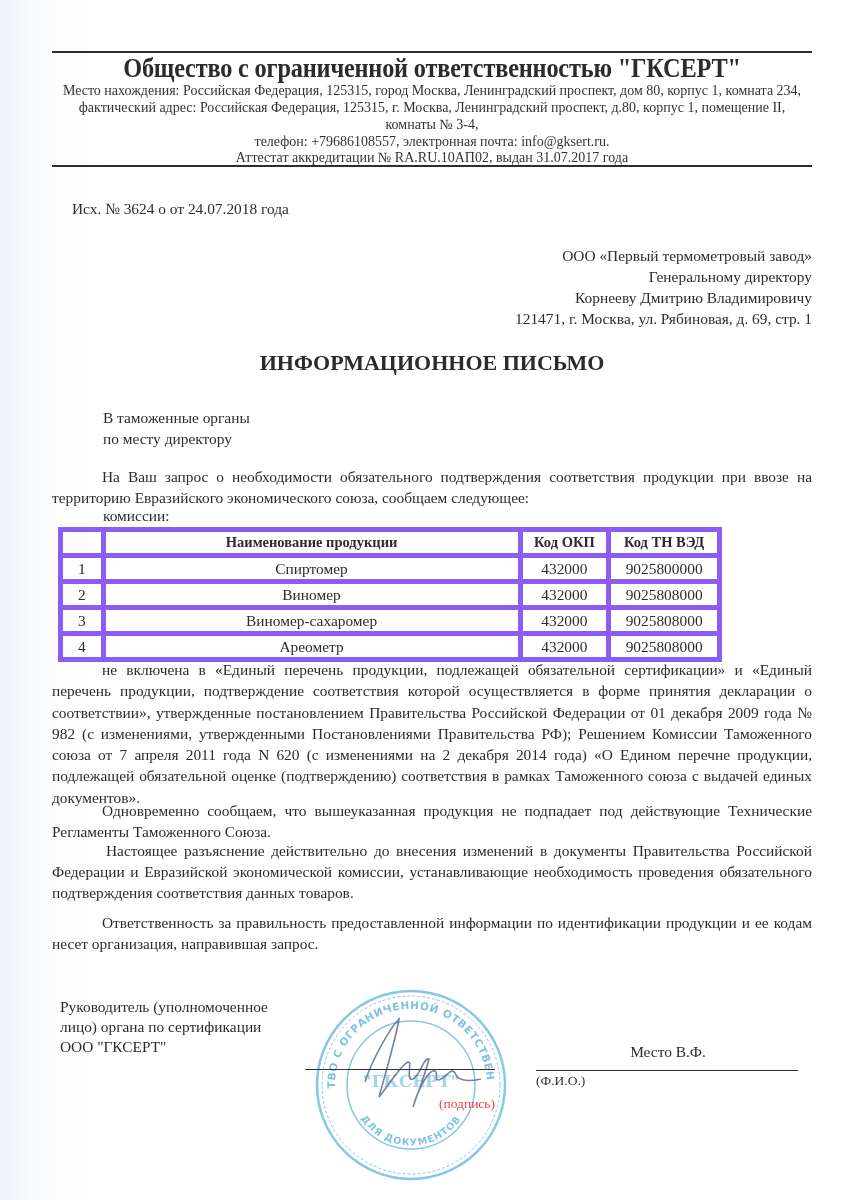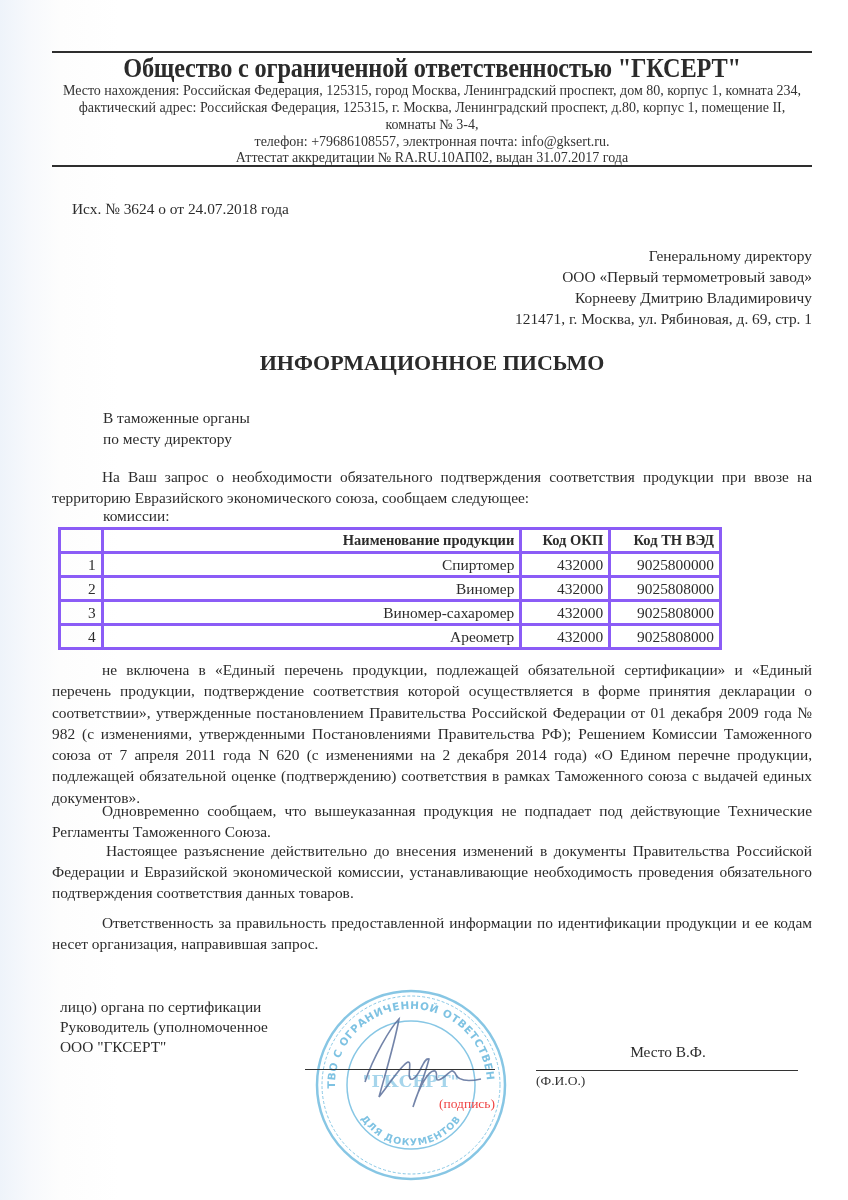--- a/index.html
+++ b/index.html
@@ -10,42 +10,42 @@
     color:#2a2a2a;
   }
   .abs { position:absolute; }
   .rule { position:absolute; left:52px; width:760px; height:0; border-top:2.5px solid #2e2e2e; }
   .hdr-title { left:0; width:864px; top:53px; text-align:center; font-size:27px; font-weight:bold; letter-spacing:-0.2px; color:#2b2b2b; transform:scaleX(0.9); transform-origin:center; }
   .hdr-line { left:0; width:864px; text-align:center; font-size:14px; line-height:17px; color:#333; }
   .p { font-size:15.4px; line-height:21px; color:#2c2c2c; }
   .just { text-align:justify; text-align-last:left; }
   .right { text-align:right; }
   table.prod { position:absolute; left:58px; top:527px; width:664px; border-collapse:collapse; font-size:15.4px; color:#2c2c2c; }
-  table.prod td, table.prod th { border:3px solid #8b5cf6; height:21px; padding:0 5px; text-align:right; font-weight:normal; white-space:nowrap; }
+  table.prod td, table.prod th { border:5px solid #8b5cf6; height:21px; padding:0 5px; text-align:center; font-weight:normal; white-space:nowrap; }
   table.prod th { font-weight:bold; font-size:14.5px; }
   .sigline { position:absolute; height:0; border-top:1px solid #333; }
   .stamp { position:absolute; left:313px; top:987px; width:196px; height:196px; }
 </style>
 </head>
 <body>
 
 <div class="rule" style="top:51px;"></div>
 <div class="abs hdr-title">Общество с ограниченной ответственностью "ГКСЕРТ"</div>
 <div class="abs hdr-line" style="top:82px;">Место нахождения: Российская Федерация, 125315, город Москва, Ленинградский проспект, дом 80, корпус 1, комната 234,</div>
 <div class="abs hdr-line" style="top:99px;">фактический адрес: Российская Федерация, 125315, г. Москва, Ленинградский проспект, д.80, корпус 1, помещение II,</div>
 <div class="abs hdr-line" style="top:116px;">комнаты № 3-4,</div>
 <div class="abs hdr-line" style="top:133px;">телефон: +79686108557, электронная почта: info@gksert.ru.</div>
 <div class="abs hdr-line" style="top:149px;">Аттестат аккредитации № RA.RU.10АП02, выдан 31.07.2017 года</div>
 <div class="rule" style="top:165px;"></div>
 
 <div class="abs p" style="left:52px; top:198px;margin-left:20px;">Исх. № 3624 о  от 24.07.2018 года</div>
 
 <div class="abs p right" style="right:36px; top:245px; width:500px;">
+  <div>ООО «Первый термометровый завод»</div>
   <div>Генеральному директору</div>
-  <div>ООО «Первый термометровый завод»</div>
   <div>Корнееву Дмитрию Владимировичу</div>
   <div>121471, г. Москва, ул. Рябиновая, д. 69, стр. 1</div>
 </div>
 
 <div class="abs" style="left:0; width:864px; top:350px; text-align:center; font-size:22px; font-weight:bold; color:#2b2b2b;">ИНФОРМАЦИОННОЕ ПИСЬМО</div>
 
 <div class="abs p" style="left:103px; top:407px;">
   <div>В таможенные органы</div>
   <div>по месту директору</div>
 </div>
@@ -95,22 +95,22 @@
     </tr>
   </tbody>
 </table>
 
 <div class="abs p just" style="left:52px; top:659px; width:760px; text-indent:50px; line-height:21.3px;">не включена в «Единый перечень продукции, подлежащей обязательной сертификации» и «Единый перечень продукции, подтверждение соответствия которой осуществляется в форме принятия декларации о соответствии», утвержденные  постановлением Правительства Российской Федерации от 01 декабря 2009 года № 982 (с изменениями, утвержденными Постановлениями Правительства РФ); Решением Комиссии Таможенного союза от 7 апреля 2011 года N 620 (с изменениями на 2 декабря 2014 года) «О Едином перечне продукции, подлежащей обязательной оценке (подтверждению) соответствия в рамках Таможенного союза с выдачей единых документов».</div>
 <div class="abs p just" style="left:52px; top:800px; width:760px; text-indent:50px;">Одновременно сообщаем, что вышеуказанная продукция не подпадает под действующие Технические Регламенты Таможенного Союза.</div>
 <div class="abs p just" style="left:52px; top:840px; width:760px; text-indent:54px;">Настоящее разъяснение действительно до внесения изменений в документы Правительства Российской Федерации и Евразийской экономической комиссии, устанавливающие необходимость проведения обязательного подтверждения соответствия данных товаров.</div>
 <div class="abs p just" style="left:52px; top:912px; width:760px; text-indent:50px;">Ответственность за правильность предоставленной информации по идентификации продукции и ее кодам несет организация, направившая запрос.</div>
 
 <div class="abs p" style="left:60px; top:997px; line-height:20px;">
+  <div>Руководитель (уполномоченное</div>
   <div>лицо) органа по сертификации</div>
-  <div>Руководитель (уполномоченное</div>
   <div>ООО "ГКСЕРТ"</div>
 </div>
 
 <svg class="stamp" viewBox="0 0 196 196">
   <defs>
     <path id="stampArcTop" d="M 22,98 A 76,76 0 0 1 174,98"></path>
     <path id="stampArcBot" d="M 42,120 A 60,60 0 0 0 154,120"></path>
   </defs>
   <g fill="none" stroke="#5fb4dc" opacity="0.75">
     <circle cx="98" cy="98" r="94" stroke-width="2.5"></circle>

